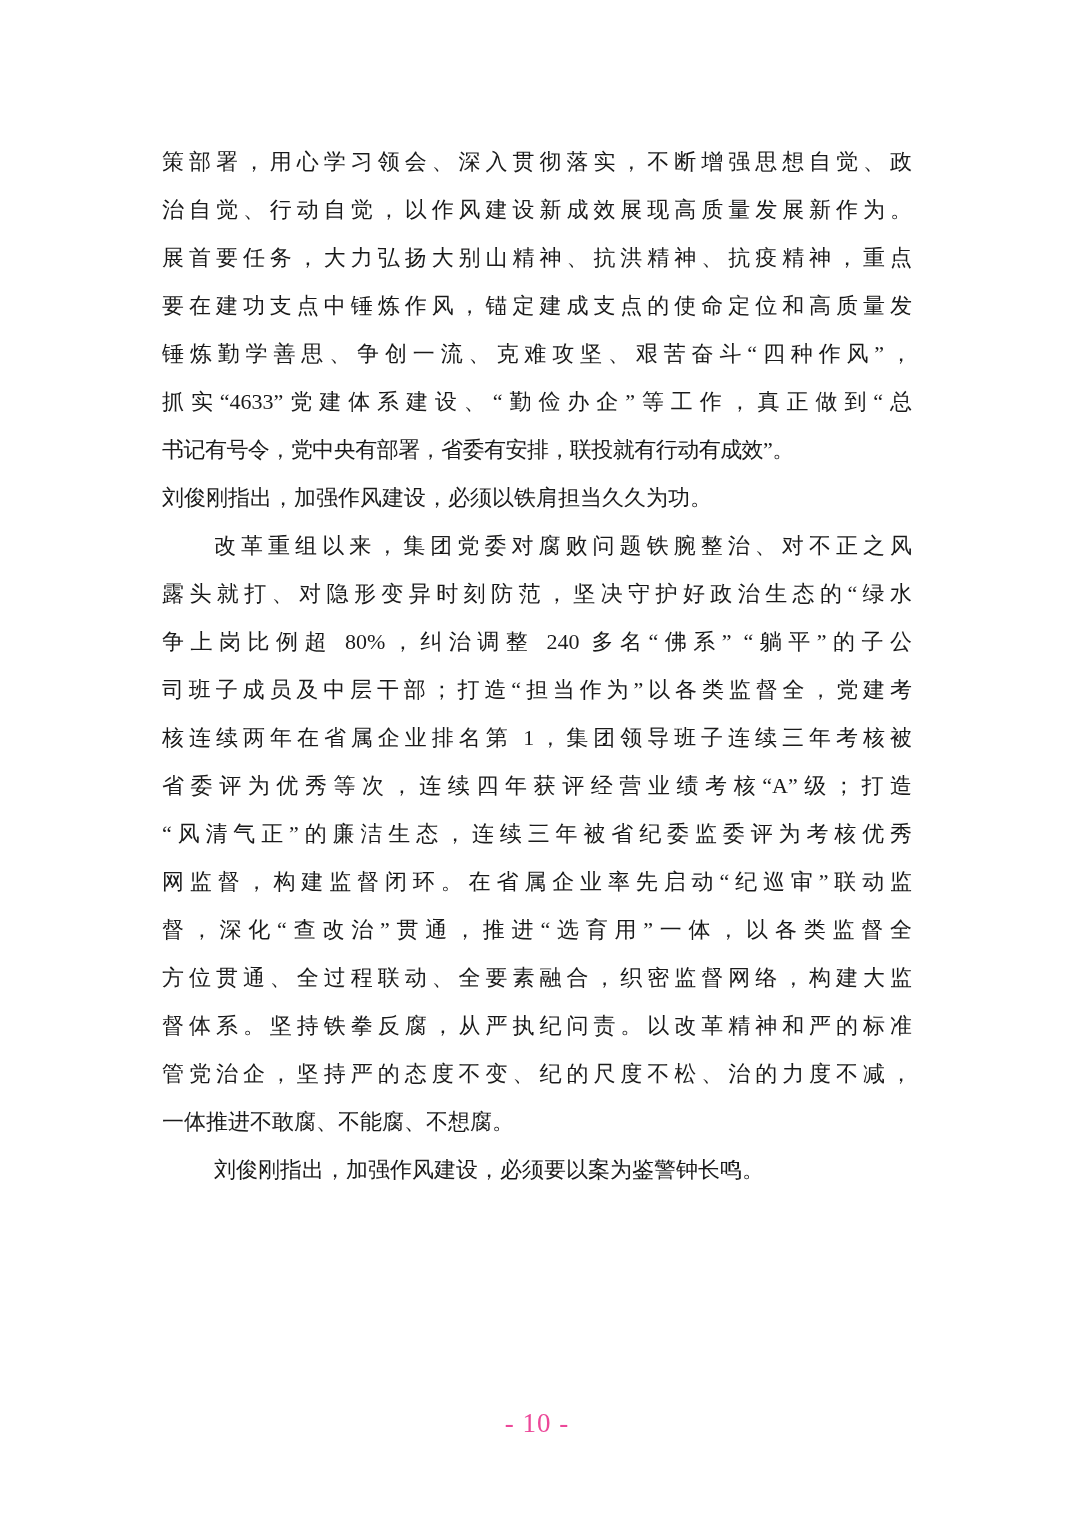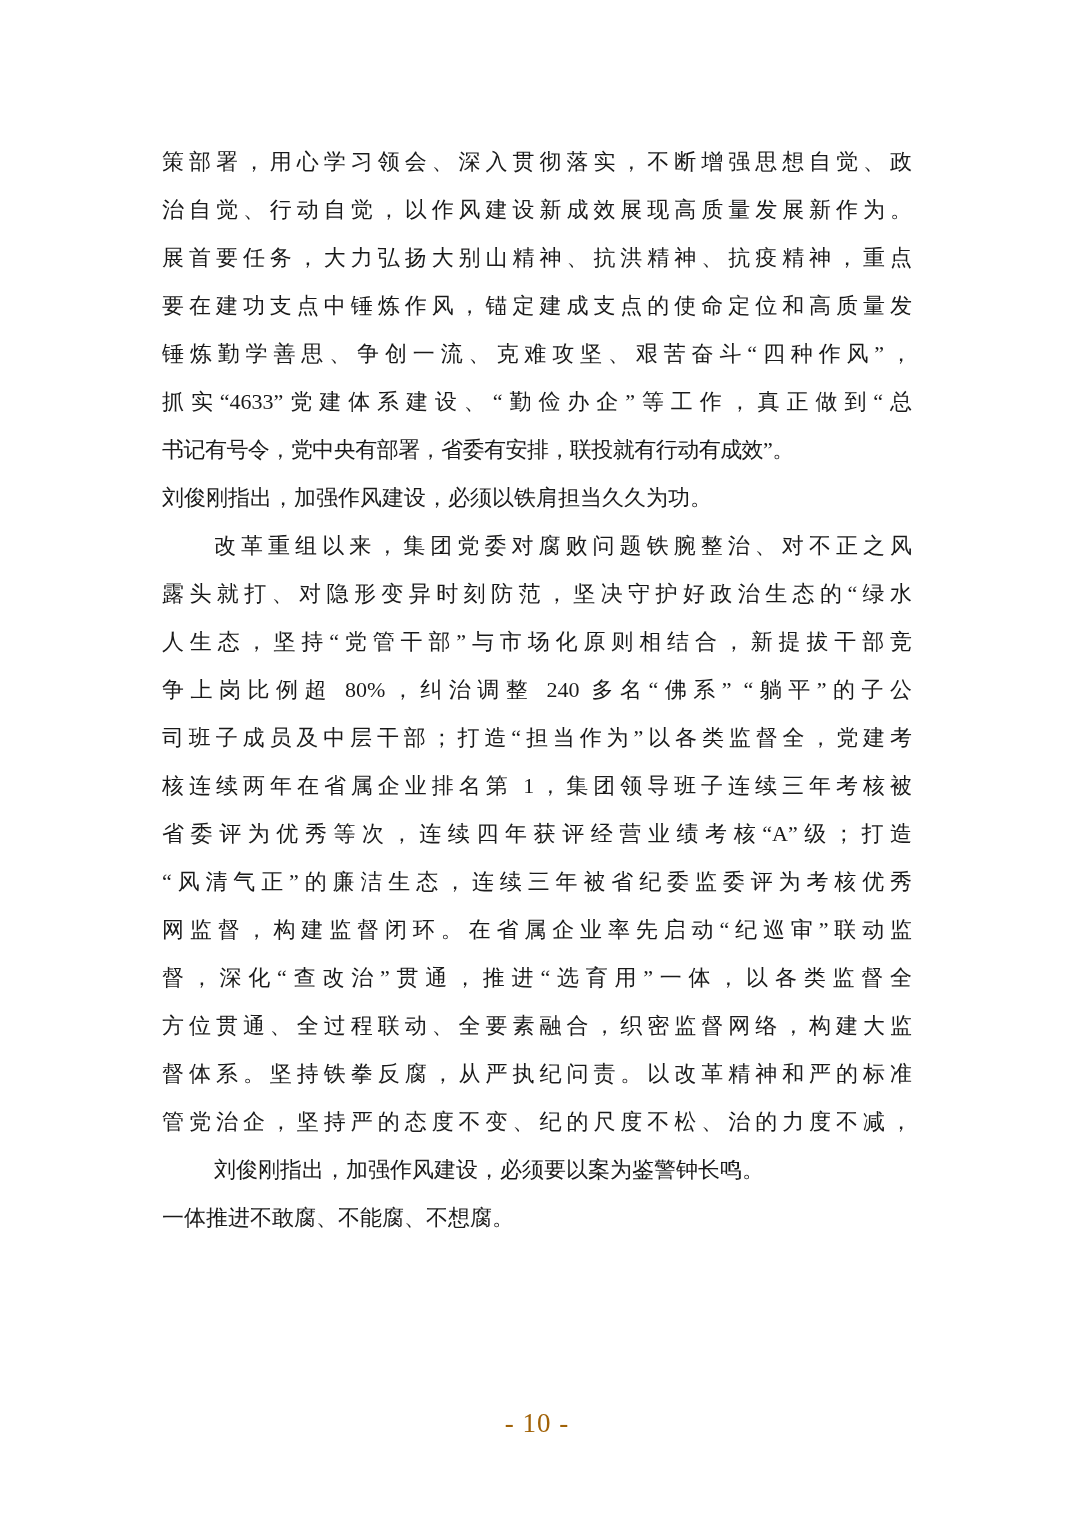--- a/index.html
+++ b/index.html
@@ -39,46 +39,45 @@
   }
   .page-number {
     position: absolute;
     top: 1406px;
     left: 0;
     width: 100%;
     text-align: center;
     font-size: 27px;
     line-height: 34px;
     letter-spacing: 1px;
-    color: #a16207;
+    color: #ec4899;
   }
 </style>
 </head>
 <body>
 
 <div class="page">
   <div class="text-block">
       <div class="line justify" style="">策部署，用心学习领会、深入贯彻落实，不断增强思想自觉、政</div>
       <div class="line justify" style="">治自觉、行动自觉，以作风建设新成效展现高质量发展新作为。</div>
       <div class="line justify" style="">展首要任务，大力弘扬大别山精神、抗洪精神、抗疫精神，重点</div>
       <div class="line justify" style="">要在建功支点中锤炼作风，锚定建成支点的使命定位和高质量发</div>
       <div class="line justify" style="">锤炼勤学善思、争创一流、克难攻坚、艰苦奋斗“四种作风”，</div>
       <div class="line justify" style="">抓实“4633”党建体系建设、“勤俭办企”等工作，真正做到“总</div>
       <div class="line justify" style="white-space: nowrap; letter-spacing: -0.533333px; text-align-last: auto;">书记有号令，党中央有部署，省委有安排，联投就有行动有成效”。</div>
       <div class="line">刘俊刚指出，加强作风建设，必须以铁肩担当久久为功。</div>
       <div class="line justify indent" style="">改革重组以来，集团党委对腐败问题铁腕整治、对不正之风</div>
       <div class="line justify" style="">露头就打、对隐形变异时刻防范，坚决守护好政治生态的“绿水</div>
-      <div class="line justify" style="">人生态，坚持“党管干部”与市场化原则相结合，新提拔干部竞</div>
       <div class="line justify" style="">争上岗比例超 80%，纠治调整 240 多名“佛系” “躺平”的子公</div>
       <div class="line justify" style="">司班子成员及中层干部；打造“担当作为”以各类监督全，党建考</div>
       <div class="line justify" style="">核连续两年在省属企业排名第 1，集团领导班子连续三年考核被</div>
       <div class="line justify" style="">省委评为优秀等次，连续四年获评经营业绩考核“A”级；打造</div>
       <div class="line justify" style="">“风清气正”的廉洁生态，连续三年被省纪委监委评为考核优秀</div>
       <div class="line justify" style="">网监督，构建监督闭环。在省属企业率先启动“纪巡审”联动监</div>
       <div class="line justify" style="">督，深化“查改治”贯通，推进“选育用”一体，以各类监督全</div>
       <div class="line justify" style="">方位贯通、全过程联动、全要素融合，织密监督网络，构建大监</div>
       <div class="line justify" style="">督体系。坚持铁拳反腐，从严执纪问责。以改革精神和严的标准</div>
       <div class="line justify" style="">管党治企，坚持严的态度不变、纪的尺度不松、治的力度不减，</div>
+      <div class="line">一体推进不敢腐、不能腐、不想腐。</div>
       <div class="line indent">刘俊刚指出，加强作风建设，必须要以案为鉴警钟长鸣。</div>
-      <div class="line">一体推进不敢腐、不能腐、不想腐。</div>
     </div>
   <div class="page-number">- 10 -</div>
 </div>
 
 </body></html>

